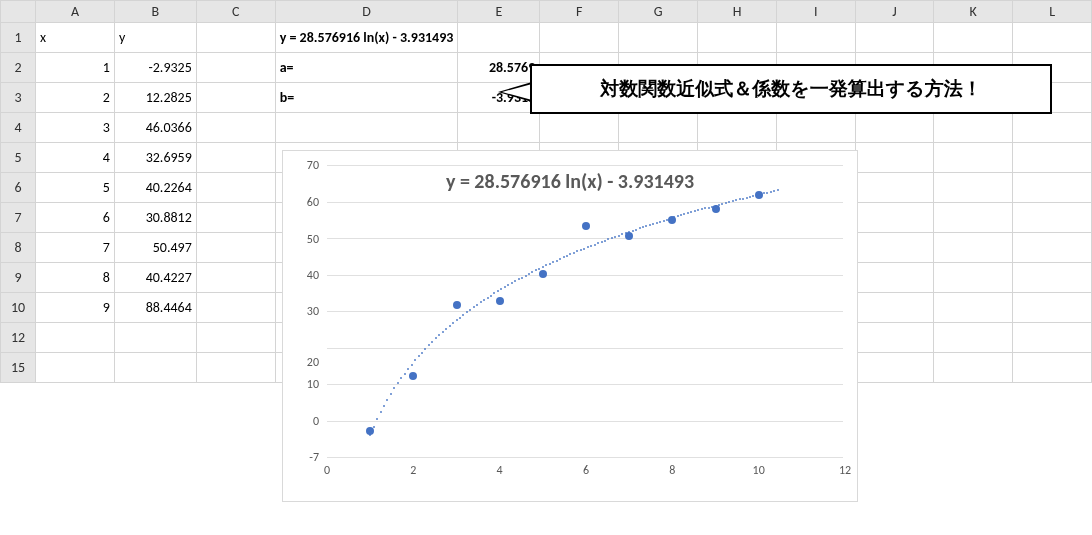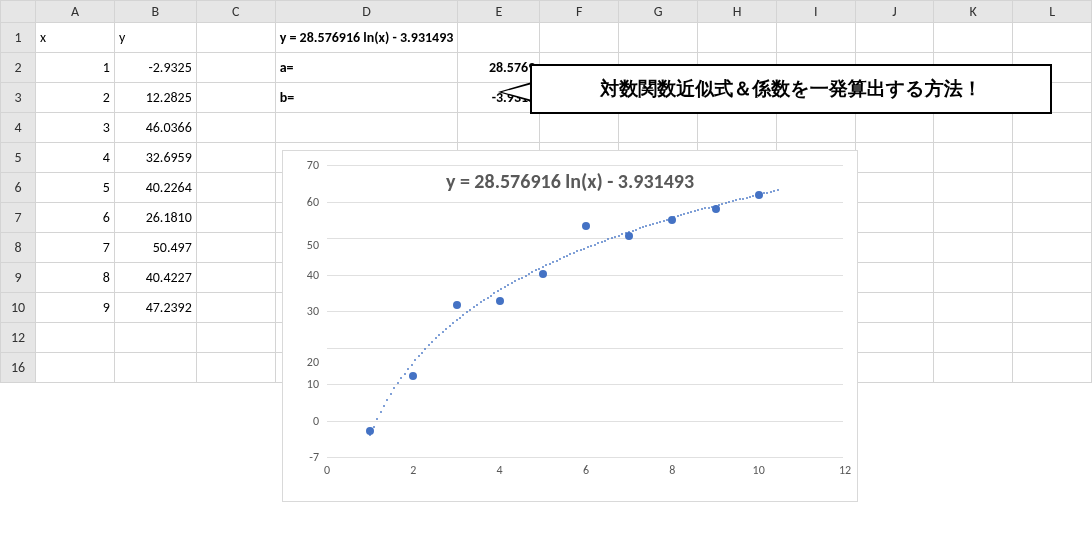--- a/index.html
+++ b/index.html
@@ -238,21 +238,21 @@
         <td class="col"></td>
         <td class="col"></td>
         <td class="col"></td>
         <td class="col"></td>
         <td class="col"></td>
         <td class="col"></td>
       </tr>
       <tr>
         <th>7</th>
         <td class="col">6</td>
-        <td class="col">26.1810</td>
+        <td class="col">30.8812</td>
         <td class="col"></td>
         <td class="col"></td>
         <td class="col"></td>
         <td class="col"></td>
         <td class="col"></td>
         <td class="col"></td>
         <td class="col"></td>
         <td class="col"></td>
         <td class="col"></td>
         <td class="col"></td>
@@ -283,21 +283,21 @@
         <td class="col"></td>
         <td class="col"></td>
         <td class="col"></td>
         <td class="col"></td>
         <td class="col"></td>
         <td class="col"></td>
       </tr>
       <tr>
         <th>10</th>
         <td class="col">9</td>
-        <td class="col">47.2392</td>
+        <td class="col">88.4464</td>
         <td class="col"></td>
         <td class="col"></td>
         <td class="col"></td>
         <td class="col"></td>
         <td class="col"></td>
         <td class="col"></td>
         <td class="col"></td>
         <td class="col"></td>
         <td class="col"></td>
         <td class="col"></td>
@@ -311,21 +311,21 @@
         <td class="col"></td>
         <td class="col"></td>
         <td class="col"></td>
         <td class="col"></td>
         <td class="col"></td>
         <td class="col"></td>
         <td class="col"></td>
         <td class="col"></td>
       </tr>
       <tr>
-        <th>16</th>
+        <th>15</th>
         <td class="col"></td>
         <td class="col"></td>
         <td class="col"></td>
         <td class="col"></td>
         <td class="col"></td>
         <td class="col"></td>
         <td class="col"></td>
         <td class="col"></td>
         <td class="col"></td>
         <td class="col"></td>
@@ -343,21 +343,21 @@
     <div class="y-tick" style="top: 269.5px;">0</div>
     <div class="grid-h" style="top: 233px;"></div>
     <div class="y-tick" style="top: 233px;">10</div>
     <div class="grid-h" style="top: 196.5px;"></div>
     <div class="y-tick" style="top: 211px;">20</div>
     <div class="grid-h" style="top: 160px;"></div>
     <div class="y-tick" style="top: 160px;">30</div>
     <div class="grid-h" style="top: 123.5px;"></div>
     <div class="y-tick" style="top: 123.5px;">40</div>
     <div class="grid-h" style="top: 87px;"></div>
-    <div class="y-tick" style="top: 94px;">50</div>
+    <div class="y-tick" style="top: 88px;">50</div>
     <div class="grid-h" style="top: 50.5px;"></div>
     <div class="y-tick" style="top: 50.5px;">60</div>
     <div class="grid-h" style="top: 14px;"></div>
     <div class="y-tick" style="top: 14px;">70</div>
     <div class="x-tick" style="left: 44px;">0</div>
     <div class="x-tick" style="left: 130.333px;">2</div>
     <div class="x-tick" style="left: 216.667px;">4</div>
     <div class="x-tick" style="left: 303px;">6</div>
     <div class="x-tick" style="left: 389.333px;">8</div>
     <div class="x-tick" style="left: 475.667px;">10</div>

